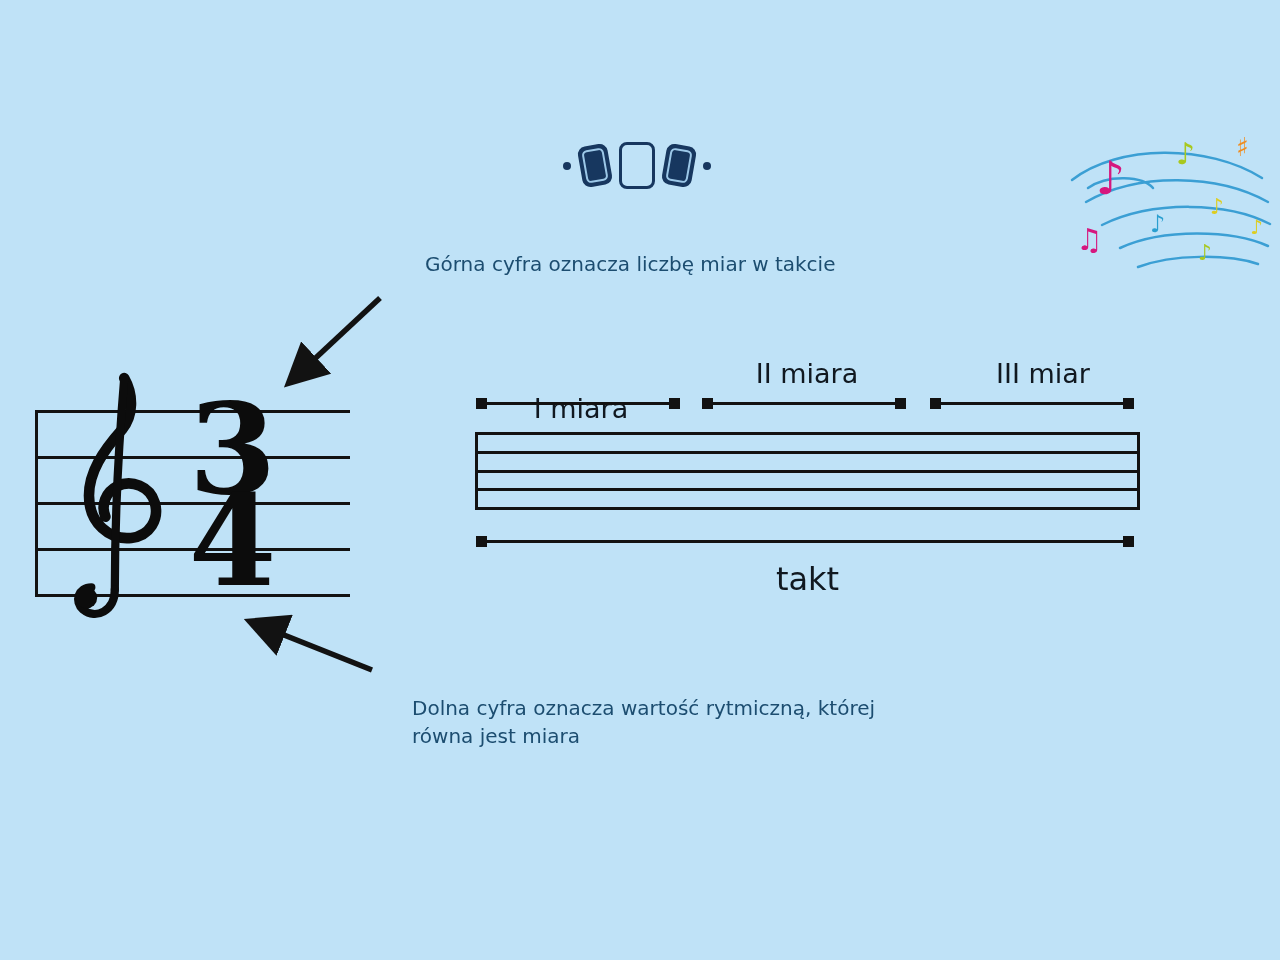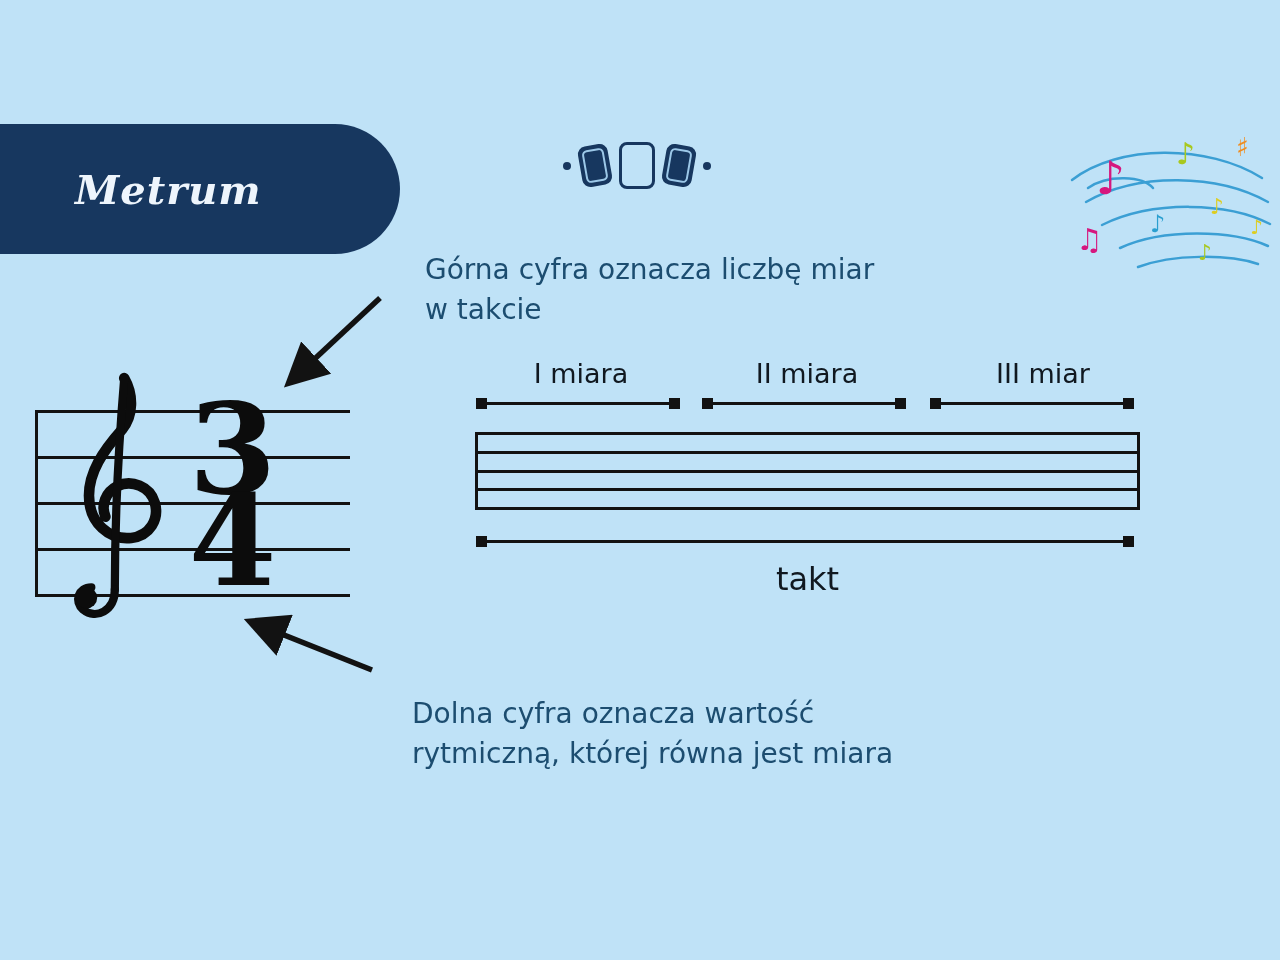--- a/index.html
+++ b/index.html
@@ -33,50 +33,47 @@
   .ts{position:absolute;left:150px;width:95px;text-align:center;
       font-family:"DejaVu Serif","Liberation Serif",serif;font-weight:700;color:#0c0c0c;
       font-size:126px;line-height:1;}
   .ts.top{top:-24px;}
   .ts.bottom{top:68px;}
 
   
   .arrows{position:absolute;left:0;top:0;width:1280px;height:960px;pointer-events:none;}
 
   
-  .annotation{position:absolute;color:#1c4d70;font-size:28px;line-height:1.42;}
+  .annotation{position:absolute;color:#1c4d70;font-size:20px;line-height:1.42;}
   .annotation.top{left:425px;top:250px;width:470px;}
   .annotation.bottom{left:412px;top:658px;width:492px;margin-top:36px;}
 
   
   .measures{position:absolute;left:475px;top:358px;width:665px;height:245px;color:#101820;}
   .mlabel{position:absolute;top:0;width:212px;text-align:center;font-size:27px;}
-  .mlabel.l1{left:0;}
+  .mlabel.l1{left:0;margin-top:35px;}
   .mlabel.l2{left:226px;}
   .mlabel.l3{left:462px;}
   .mspan{position:absolute;top:44px;height:3px;background:#121212;}
   .mspan.s1{left:4px;width:198px;}
   .mspan.s2{left:230px;width:198px;}
   .mspan.s3{left:458px;width:198px;}
   .sq{position:absolute;width:11px;height:11px;background:#121212;top:-4px;}
   .sq.le{left:-3px;} .sq.re{right:-3px;}
   .staff-box{position:absolute;left:0;top:74px;width:665px;height:78px;}
   .staff-box .line{position:absolute;left:0;right:0;height:3px;background:#121212;}
   .staff-box .vbar{position:absolute;top:0;width:3px;height:78px;background:#121212;}
   .taktspan{position:absolute;top:182px;left:4px;width:652px;height:3px;background:#121212;}
   .takt-label{position:absolute;top:202px;left:0;width:665px;text-align:center;font-size:32px;}
 </style>
 </head>
 <body>
 
 <div class="slide">
 
-  <div class="title-pill">
-    <div class="title">Metrum</div>
-  </div>
 
   <div class="cards-deco">
     <div class="dot"></div>
     <div class="card filled tilt-l">
         <div class="inner"></div>
       </div>
     <div class="card outline"></div>
     <div class="card filled tilt-r">
         <div class="inner"></div>
       </div>

